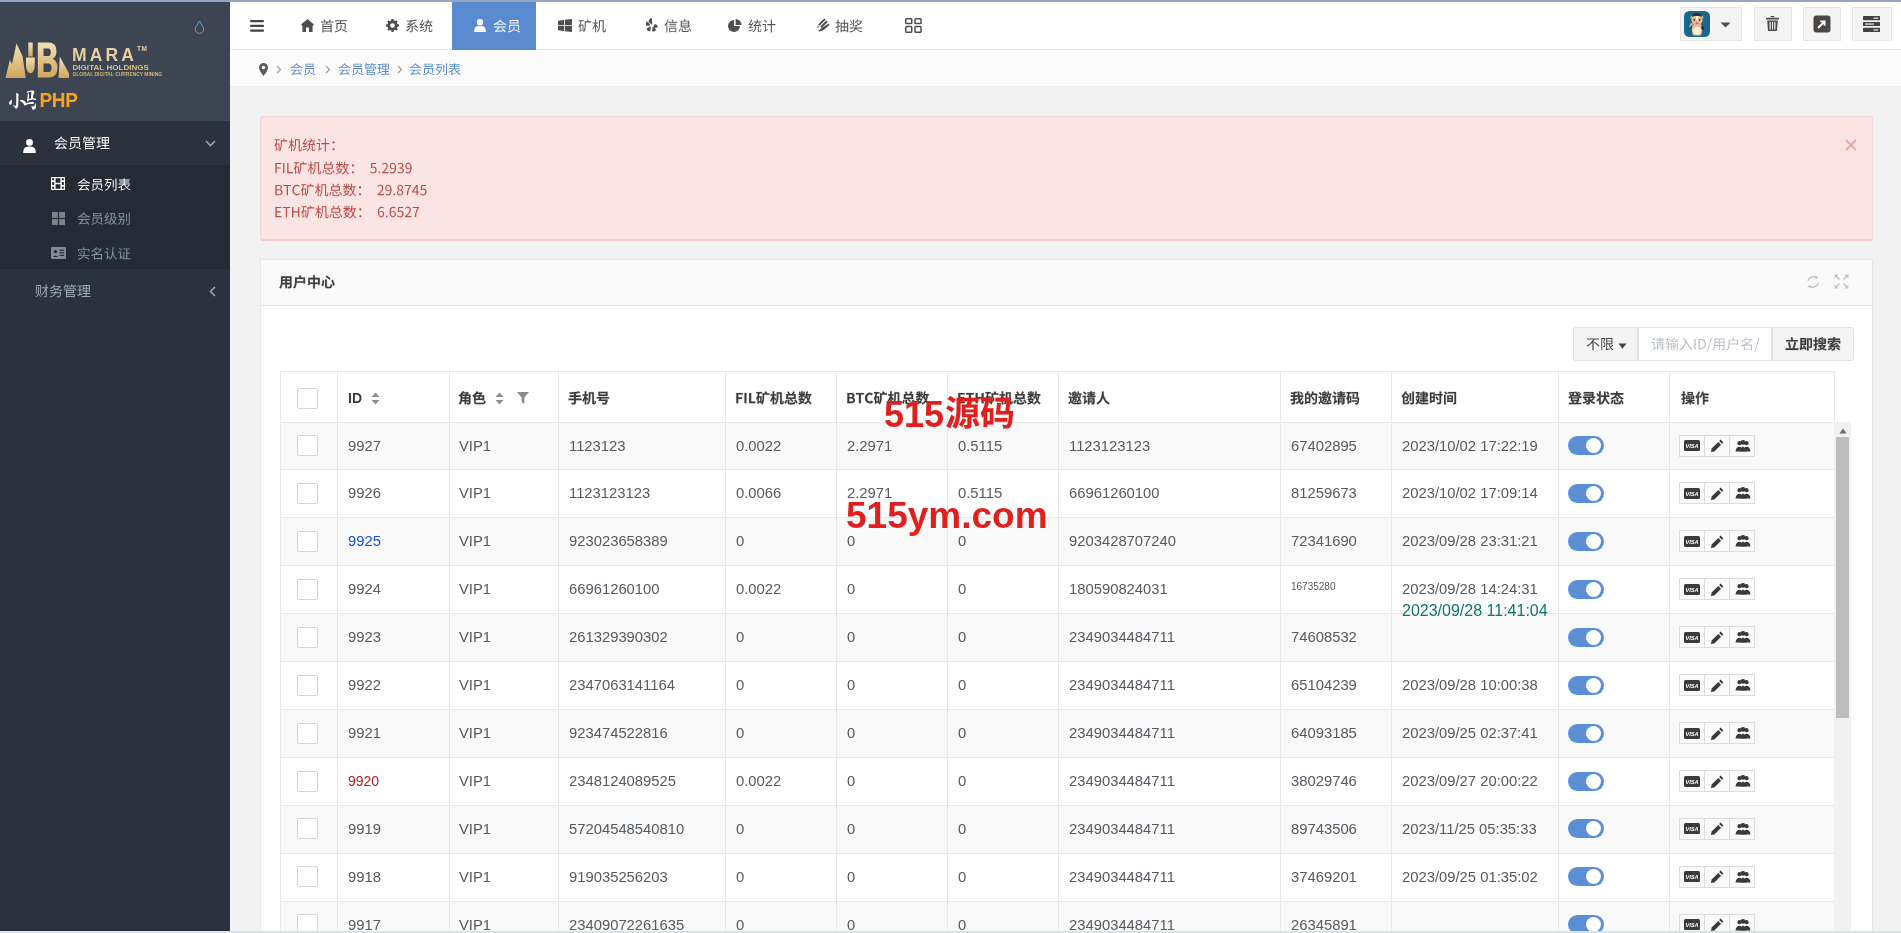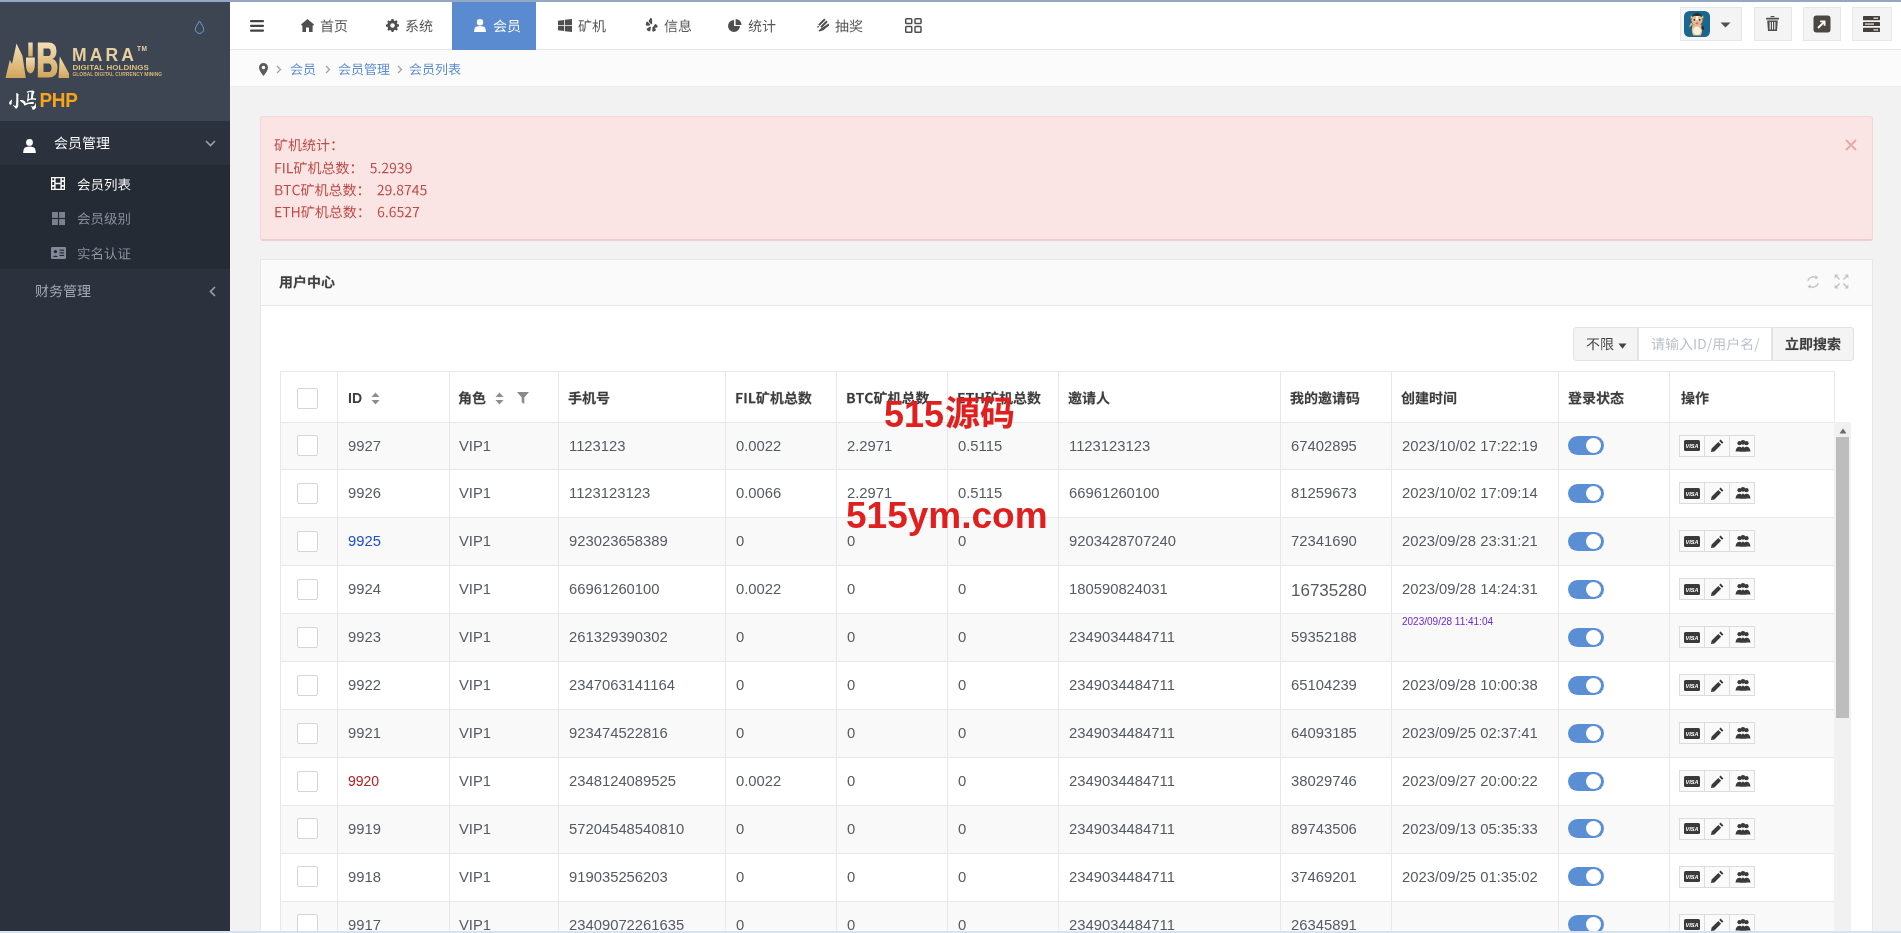--- a/index.html
+++ b/index.html
@@ -450,21 +450,21 @@
     </g>
   </svg>
 <div class="abs" style="left:297px;top:578.8px;width:21px;height:21px;background:#fff;border:1px solid #d5d5d5;border-radius:2px"></div>
 <div class="abs" style="left:348px;top:581.3px;font-size:14.8px;color:#545b61">9924</div>
 <div class="abs" style="left:459px;top:581.3px;font-size:14.8px;color:#545b61">VIP1</div>
 <div class="abs" style="left:569px;top:581.3px;font-size:14.8px;color:#545b61">66961260100</div>
 <div class="abs" style="left:736px;top:581.3px;font-size:14.8px;color:#545b61">0.0022</div>
 <div class="abs" style="left:847px;top:581.3px;font-size:14.8px;color:#545b61">0</div>
 <div class="abs" style="left:958px;top:581.3px;font-size:14.8px;color:#545b61">0</div>
 <div class="abs" style="left:1069px;top:581.3px;font-size:14.8px;color:#545b61">180590824031</div>
-<div class="abs" style="left:1291px;top:581.3px;font-size:17px;color:#545b61">16735280</div>
+<div class="abs" style="left:1291px;top:581.3px;font-size:10px;color:#545b61">16735280</div>
 <div class="abs" style="left:1402px;top:581.3px;font-size:14.8px;color:#545b61">2023/09/28 14:24:31</div>
 <div class="abs" style="left:1568px;top:579.8px;width:36px;height:19px;background:#5a8fd6;border-radius:10px"></div>
 <div class="abs" style="left:1586px;top:581.8px;width:15px;height:15px;background:#fff;border-radius:50%"></div>
 <div class="abs" style="left:1679px;top:578.3px;width:76px;height:22px;background:#fafafa;border:1px solid #dcdcdc"></div>
 <div class="abs" style="left:1704px;top:578.3px;width:1px;height:22px;background:#dcdcdc"></div>
 <div class="abs" style="left:1729px;top:578.3px;width:1px;height:22px;background:#dcdcdc"></div>
 <svg class="ic" style="left:1683.5px;top:583.8px" width="16" height="11" viewBox="0 0 16 11">
 <rect width="16" height="11" rx="1.5" fill="#3a3a3a"></rect>
 <text x="8" y="7.8" text-anchor="middle" font-family="Liberation Sans" font-style="italic" font-weight="bold" font-size="5.6" fill="#fff">VISA</text>
   </svg>
@@ -481,22 +481,22 @@
     </g>
   </svg>
 <div class="abs" style="left:297px;top:626.7px;width:21px;height:21px;background:#fff;border:1px solid #d5d5d5;border-radius:2px"></div>
 <div class="abs" style="left:348px;top:629.2px;font-size:14.8px;color:#545b61">9923</div>
 <div class="abs" style="left:459px;top:629.2px;font-size:14.8px;color:#545b61">VIP1</div>
 <div class="abs" style="left:569px;top:629.2px;font-size:14.8px;color:#545b61">261329390302</div>
 <div class="abs" style="left:736px;top:629.2px;font-size:14.8px;color:#545b61">0</div>
 <div class="abs" style="left:847px;top:629.2px;font-size:14.8px;color:#545b61">0</div>
 <div class="abs" style="left:958px;top:629.2px;font-size:14.8px;color:#545b61">0</div>
 <div class="abs" style="left:1069px;top:629.2px;font-size:14.8px;color:#545b61">2349034484711</div>
-<div class="abs" style="left:1291px;top:629.2px;font-size:14.8px;color:#545b61">59352188</div>
-<div class="abs" style="left:1402px;top:616px;font-size:10px;color:#6d28d9">2023/09/28 11:41:04</div>
+<div class="abs" style="left:1291px;top:629.2px;font-size:14.8px;color:#545b61">74608532</div>
+<div class="abs" style="left:1402px;top:602px;font-size:16px;color:#0f766e">2023/09/28 11:41:04</div>
 <div class="abs" style="left:1568px;top:627.7px;width:36px;height:19px;background:#5a8fd6;border-radius:10px"></div>
 <div class="abs" style="left:1586px;top:629.7px;width:15px;height:15px;background:#fff;border-radius:50%"></div>
 <div class="abs" style="left:1679px;top:626.2px;width:76px;height:22px;background:#fafafa;border:1px solid #dcdcdc"></div>
 <div class="abs" style="left:1704px;top:626.2px;width:1px;height:22px;background:#dcdcdc"></div>
 <div class="abs" style="left:1729px;top:626.2px;width:1px;height:22px;background:#dcdcdc"></div>
 <svg class="ic" style="left:1683.5px;top:631.7px" width="16" height="11" viewBox="0 0 16 11">
 <rect width="16" height="11" rx="1.5" fill="#3a3a3a"></rect>
 <text x="8" y="7.8" text-anchor="middle" font-family="Liberation Sans" font-style="italic" font-weight="bold" font-size="5.6" fill="#fff">VISA</text>
   </svg>
 <svg class="ic" style="left:1710.5px;top:630.7px" width="13" height="13" viewBox="0 0 13 13">
@@ -606,21 +606,21 @@
   </svg>
 <div class="abs" style="left:297px;top:818.4px;width:21px;height:21px;background:#fff;border:1px solid #d5d5d5;border-radius:2px"></div>
 <div class="abs" style="left:348px;top:820.9px;font-size:14.8px;color:#545b61">9919</div>
 <div class="abs" style="left:459px;top:820.9px;font-size:14.8px;color:#545b61">VIP1</div>
 <div class="abs" style="left:569px;top:820.9px;font-size:14.8px;color:#545b61">57204548540810</div>
 <div class="abs" style="left:736px;top:820.9px;font-size:14.8px;color:#545b61">0</div>
 <div class="abs" style="left:847px;top:820.9px;font-size:14.8px;color:#545b61">0</div>
 <div class="abs" style="left:958px;top:820.9px;font-size:14.8px;color:#545b61">0</div>
 <div class="abs" style="left:1069px;top:820.9px;font-size:14.8px;color:#545b61">2349034484711</div>
 <div class="abs" style="left:1291px;top:820.9px;font-size:14.8px;color:#545b61">89743506</div>
-<div class="abs" style="left:1402px;top:820.9px;font-size:14.8px;color:#545b61">2023/09/13 05:35:33</div>
+<div class="abs" style="left:1402px;top:820.9px;font-size:14.8px;color:#545b61">2023/11/25 05:35:33</div>
 <div class="abs" style="left:1568px;top:819.4px;width:36px;height:19px;background:#5a8fd6;border-radius:10px"></div>
 <div class="abs" style="left:1586px;top:821.4px;width:15px;height:15px;background:#fff;border-radius:50%"></div>
 <div class="abs" style="left:1679px;top:817.9px;width:76px;height:22px;background:#fafafa;border:1px solid #dcdcdc"></div>
 <div class="abs" style="left:1704px;top:817.9px;width:1px;height:22px;background:#dcdcdc"></div>
 <div class="abs" style="left:1729px;top:817.9px;width:1px;height:22px;background:#dcdcdc"></div>
 <svg class="ic" style="left:1683.5px;top:823.4px" width="16" height="11" viewBox="0 0 16 11">
 <rect width="16" height="11" rx="1.5" fill="#3a3a3a"></rect>
 <text x="8" y="7.8" text-anchor="middle" font-family="Liberation Sans" font-style="italic" font-weight="bold" font-size="5.6" fill="#fff">VISA</text>
   </svg>
 <svg class="ic" style="left:1710.5px;top:822.4px" width="13" height="13" viewBox="0 0 13 13">

